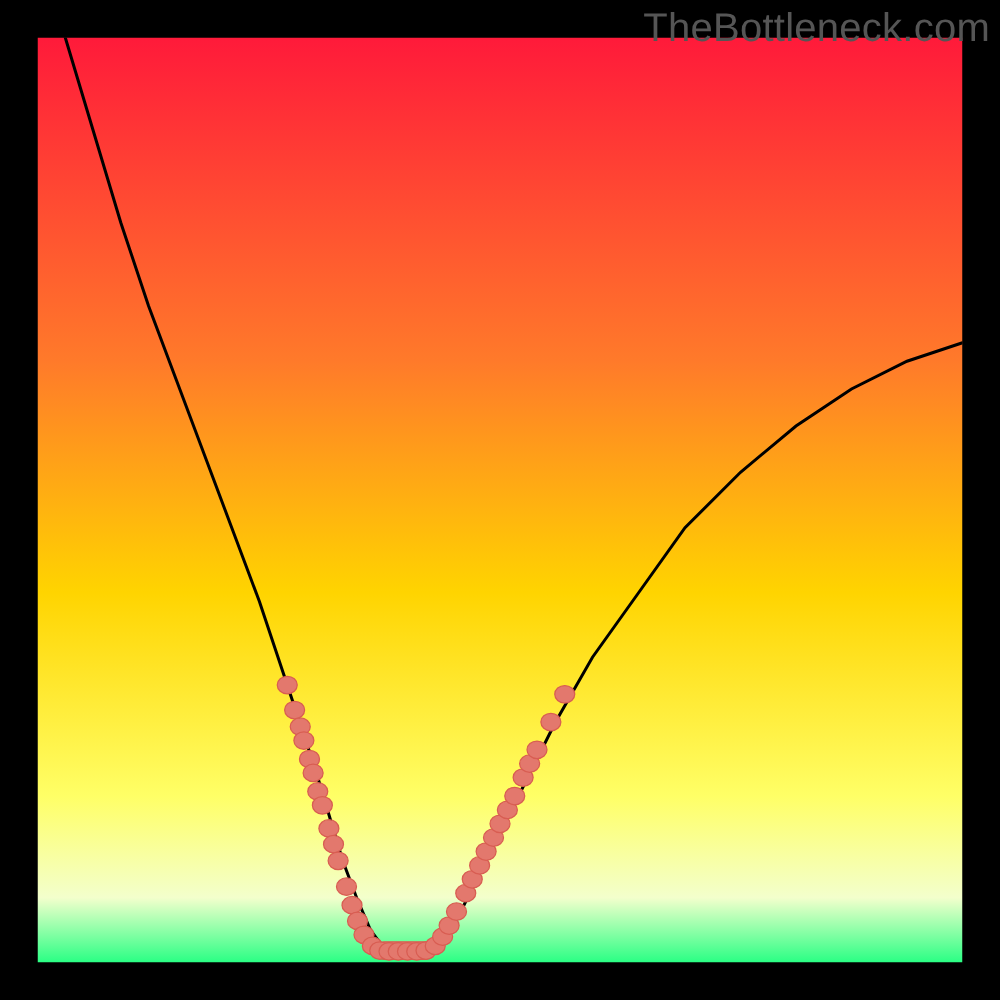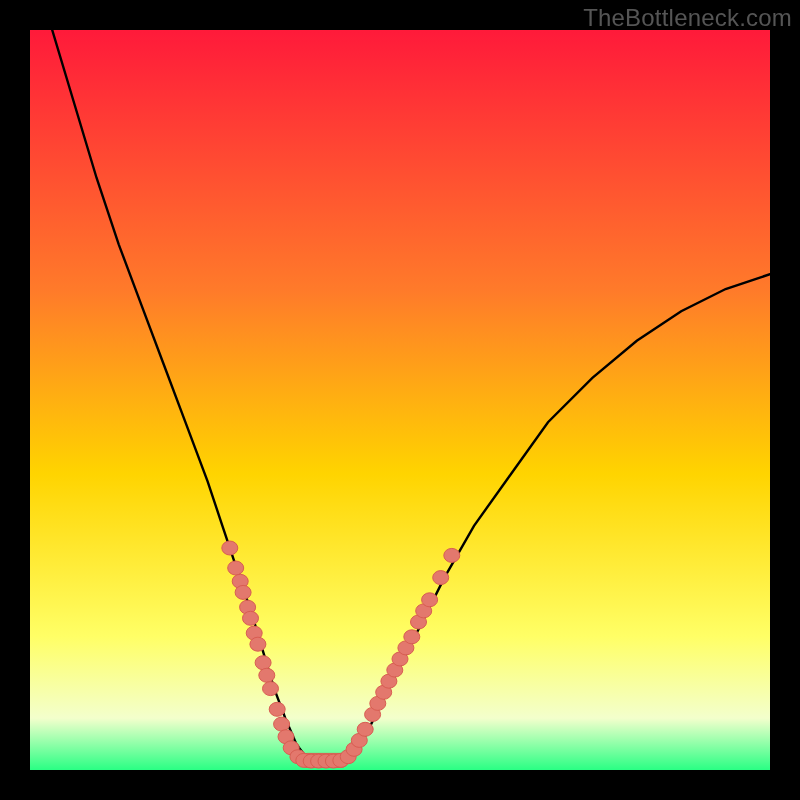--- a/index.html
+++ b/index.html
@@ -24,21 +24,21 @@
     left: 0;
     top: 0;
     width: 740px;
     height: 740px;
   }
   .watermark {
     position: absolute;
     top: 4px;
     right: 8px;
     color: #555;
-    font-size: 24px;
+    font-size: 32px;
     font-weight: 500;
     letter-spacing: 0.2px;
     user-select: none;
   }
   svg {
     display: block;
   }
 </style>
 </head>
 <body>

